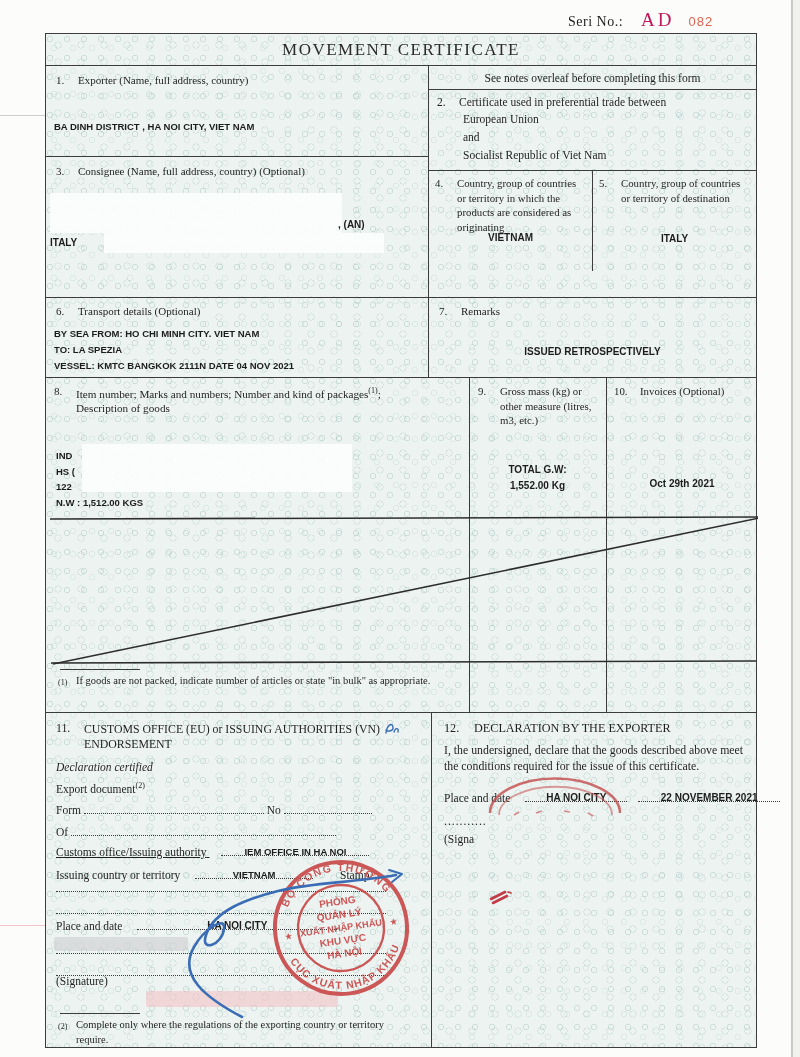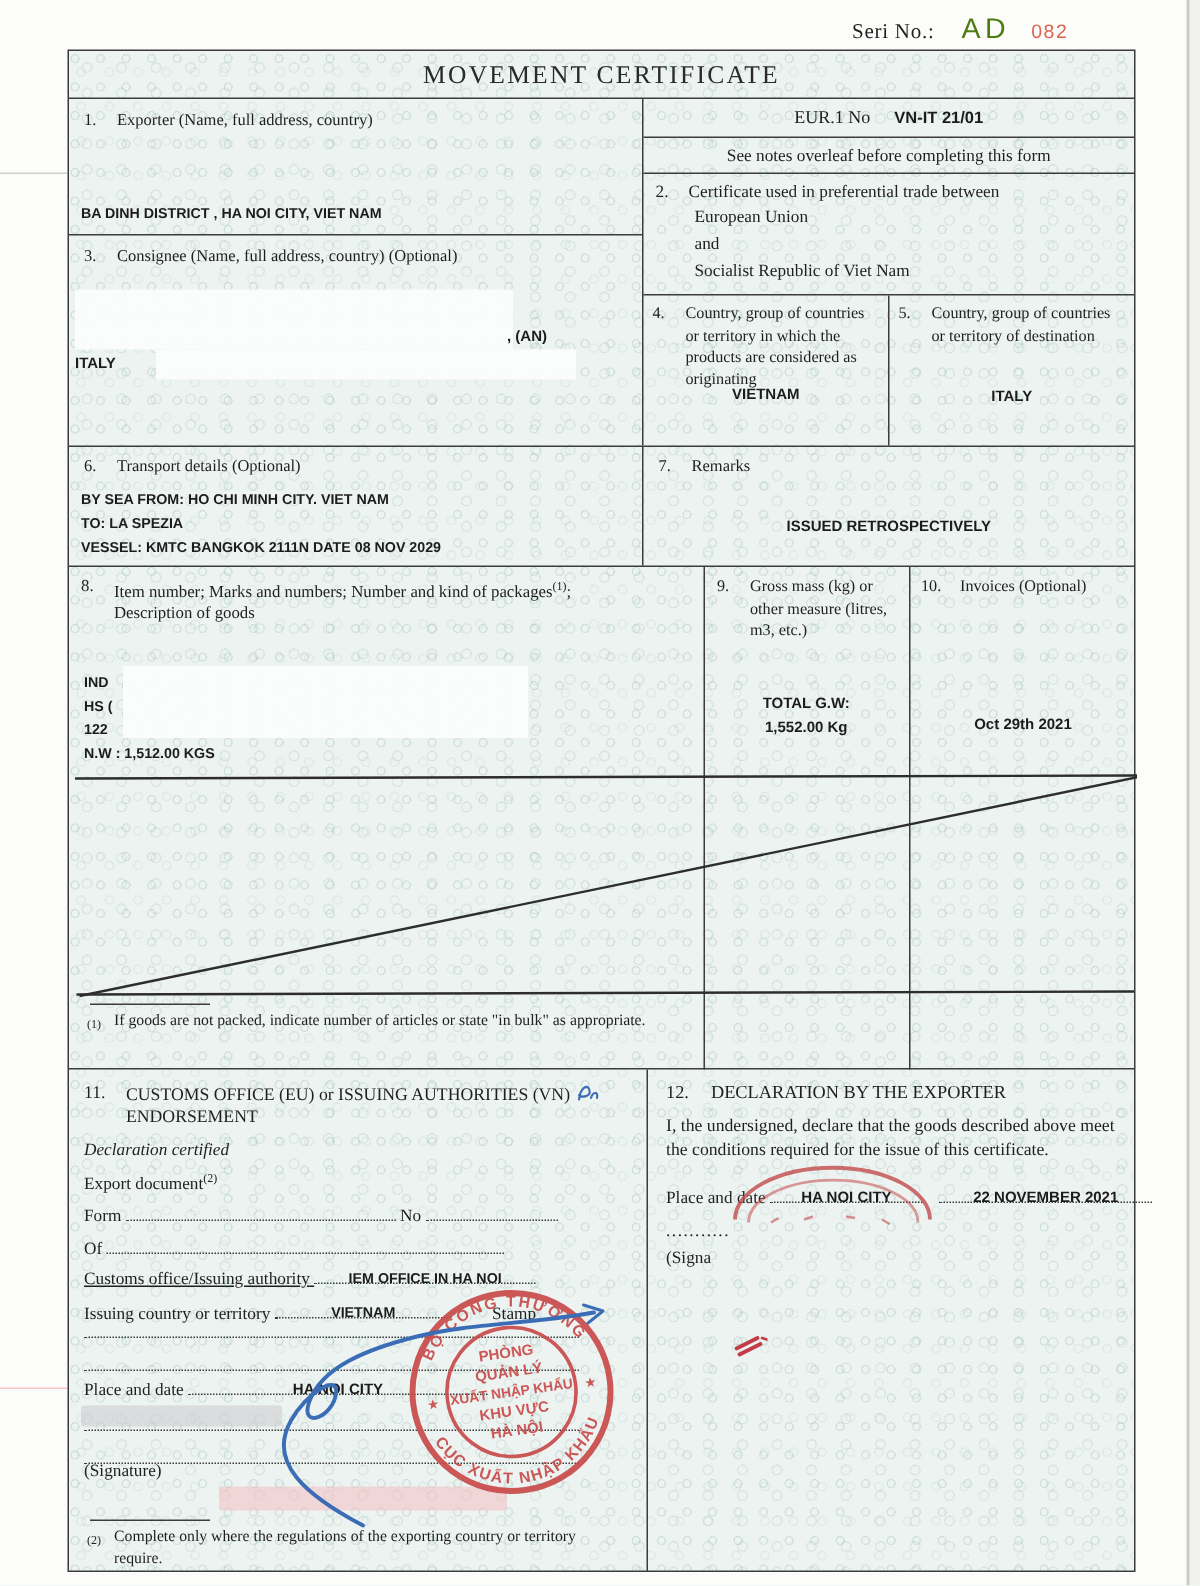--- a/index.html
+++ b/index.html
@@ -9,21 +9,21 @@
     font-family:"Liberation Serif", serif; color:#1f1f1f;
   }
   
   .paper-edge-line { position:absolute; left:791px; top:0; width:2px; height:1057px; background:#c8ccc5; }
   .paper-edge-strip { position:absolute; left:793px; top:0; width:7px; height:1057px; background:#f1f1ed; }
   .scanline { position:absolute; left:0; width:45px; height:1px; }
 
   
   .seri { position:absolute; top:9px; left:568px; white-space:nowrap; }
   .seri .lbl { font-size:14px; letter-spacing:.5px; }
-  .seri .pfx { font-family:Liberation Sans, sans-serif; font-size:19px; color:#4d7c0f; letter-spacing:3px; margin-left:14px;margin-top:42px; }
+  .seri .pfx { font-family:Liberation Serif, serif; font-size:19px; color:#be185d; letter-spacing:3px; margin-left:14px;margin-top:42px; }
   .seri .num { font-family:"Liberation Sans",sans-serif; font-size:13px; color:#dd6450; letter-spacing:1px; margin-left:10px; }
 
   
   .cert {
     position:absolute; left:45px; top:33px; width:712px; height:1015px;
     border:1.6px solid #3c3c3c;
     background-color:#edf3f1;
     background-image:
       radial-gradient(circle 3px at 4px 5px, transparent 2.1px, rgba(140,180,172,.34) 2.3px, rgba(140,180,172,.34) 2.9px, transparent 3.1px),
       radial-gradient(circle 4px at 12px 11px, transparent 2.7px, rgba(140,180,172,.26) 2.9px, rgba(140,180,172,.26) 3.5px, transparent 3.7px),
@@ -60,21 +60,21 @@
   .box12 { flex:1; position:relative; padding:8px 12px; font-size:11.5px; }
   .hd-flex { display:flex; font-size:11px; line-height:14.5px; }
   .hd-flex .n { width:22px; flex:none; }
   .val { font-family:"Liberation Sans",sans-serif; font-weight:bold; color:#1c1c1c; }
   .sz9  { font-size:9.5px; }
   .sz10 { font-size:10px; }
   .sz11 { font-size:11px; }
   sup { font-size:8px; }
 
   .dotline { display:inline-block; border-bottom:1.7px dotted #3b3b3b; height:11px; vertical-align:baseline; }
-  .fillval { position:relative; display:inline-block; }
+  .fillval { position:relative; display:inline-block;margin-left:12px; }
   .fillval .over { position:absolute; left:50%; transform:translateX(-50%); bottom:1px; white-space:nowrap; }
 
   .fnline { font-size:10.5px; line-height:15px; display:flex; }
   .fnline .s { width:18px; flex:none; font-size:8px; padding-top:2px; }
   .overline { background:#3c3c3c; height:1.2px; }
 
   .redact-white { position:absolute; background:rgba(251,253,252,.94); }
   .redact-gray  { position:absolute; background:rgba(205,205,208,.6); border-radius:2px; }
   .redact-pink  { position:absolute; background:rgba(242,190,192,.55); border-radius:2px; }
 
@@ -100,38 +100,34 @@
 
   <div class="title-row">MOVEMENT CERTIFICATE</div>
 
   <div class="rowA">
     <div class="colL">
       <div class="box1">
         <div class="hd-flex">
           <span class="n">1.</span>
           <span>Exporter (Name, full address, country)</span>
         </div>
-        <div class="val sz9 abs" style="left:8px; bottom:8px;text-align:center;">BA DINH DISTRICT , HA NOI CITY, VIET NAM</div>
+        <div class="val sz9 abs" style="left:8px; bottom:24px;text-align:center;">BA DINH DISTRICT , HA NOI CITY, VIET NAM</div>
       </div>
       <div class="box3">
         <div class="hd-flex">
           <span class="n">3.</span>
           <span>Consignee (Name, full address, country) (Optional)</span>
         </div>
         <div class="redact-white" style="left:4px; top:36px; width:292px; height:40px;"></div>
         <div class="redact-white" style="left:58px; top:76px; width:280px; height:20px;"></div>
         <div class="val sz10 abs" style="left:292px; top:62px;">, (AN)</div>
         <div class="val sz10 abs" style="left:4px; top:80px;">ITALY</div>
       </div>
     </div>
     <div class="colR">
-      <div class="eur1row">
-        <span class="lbl">EUR.1 No</span>
-        <span class="val sz11">VN-IT 21/01</span>
-      </div>
       <div class="notesrow">See notes overleaf before completing this form</div>
       <div class="box2">
         <div class="hd-flex" style="font-size:11.5px;">
           <span class="n">2.</span>
           <span>Certificate used in preferential trade between</span>
         </div>
         <div class="indent">European Union</div>
         <div class="indent">and</div>
         <div class="indent">Socialist Republic of Viet Nam</div>
       </div>
@@ -156,21 +152,21 @@
 
   <div class="rowB">
     <div class="box6">
       <div class="hd-flex">
         <span class="n">6.</span>
         <span>Transport details (Optional)</span>
       </div>
       <div class="val sz9 abs" style="left:8px; top:28px; line-height:16px;">
         <div>BY SEA FROM: HO CHI MINH CITY. VIET NAM</div>
         <div>TO: LA SPEZIA</div>
-        <div>VESSEL: KMTC BANGKOK 2111N  DATE 08 NOV 2029</div>
+        <div>VESSEL: KMTC BANGKOK 2111N  DATE 04 NOV 2021</div>
       </div>
     </div>
     <div class="box7">
       <div class="hd-flex">
         <span class="n">7.</span>
         <span>Remarks</span>
       </div>
       <div class="val sz10 abs" style="left:0; right:0; top:48px; text-align:center;">ISSUED RETROSPECTIVELY</div>
     </div>
   </div>

